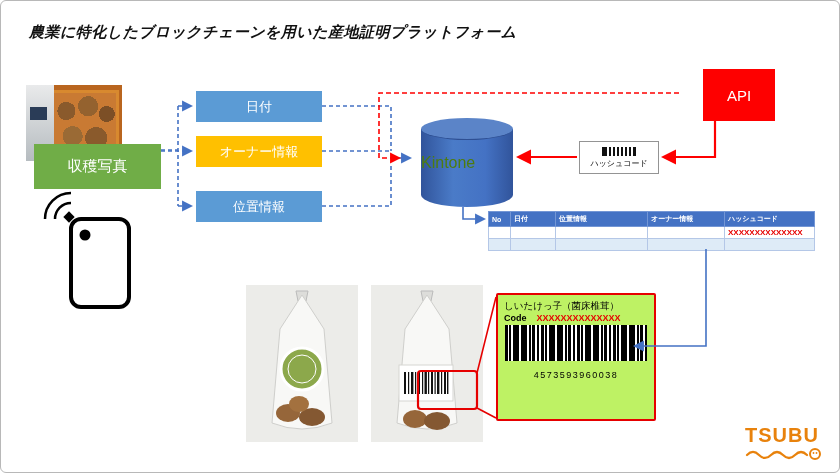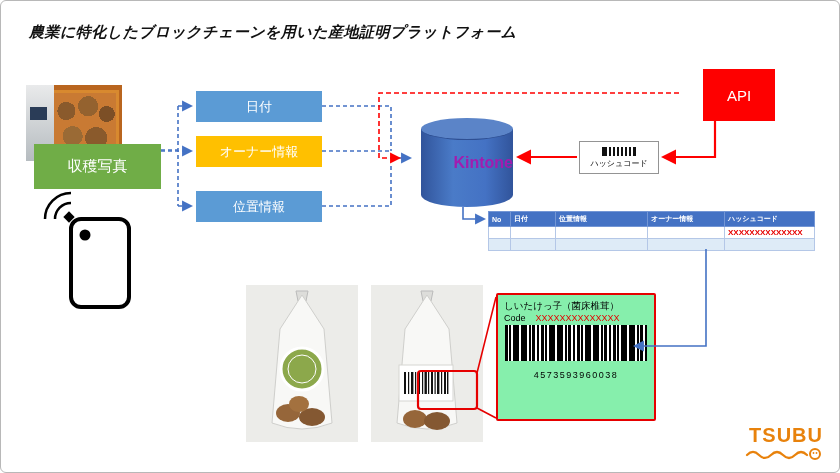--- a/index.html
+++ b/index.html
@@ -34,21 +34,21 @@
         radial-gradient(circle at 68% 75%, #8a5a2c 0 11px, transparent 11px),
         #c97a33; }
 
   
   .cylinder { position:absolute; left:420px; top:117px; width:92px; height:89px; z-index:3; }
   .cyl-body { position:absolute; top:11px; left:0; width:100%; height:78px;
               background:linear-gradient(90deg,#31549B,#4A7BC8 35%,#4472C4 70%,#31549B);
               border-radius:0 0 46px 46px / 0 0 12px 12px; }
   .cyl-top  { position:absolute; top:0; left:0; width:100%; height:22px;
               background:#5B84C8; border-radius:50%; border-bottom:1px solid #2e4f93; }
-  .cyl-label { position:absolute; top:36px; width:100%; text-align:right; color:#a21caf; font-size:16px;font-weight:bold; }
+  .cyl-label { position:absolute; top:36px; width:100%; text-align:left; color:#4d7c0f; font-size:16px; }
 
   
   .hash-box { position:absolute; left:578px; top:140px; width:80px; height:33px;
               background:#fff; border:1px solid #949494; display:flex; flex-direction:column;
               align-items:center; justify-content:center; gap:2px; z-index:3; }
   .hash-icon { width:34px; height:9px;
                background:repeating-linear-gradient(90deg,#111 0 2px,#fff 2px 4px);
                border-left:3px solid #111; border-right:3px solid #111; }
   .hash-label { font-size:8px; color:#000; }
 
@@ -61,40 +61,40 @@
   .data-table tr.r2 td { background:#DEEBF7; }
   .data-table td.hash { color:#E60000; font-weight:bold; font-size:8px; }
 
   
   .pphoto { position:absolute; width:112px; height:157px; z-index:2; }
   .pphoto1 { left:245px; top:284px; }
   .pphoto2 { left:370px; top:284px; }
 
   
   .label-card { position:absolute; left:495px; top:292px; width:160px; height:128px;
-                background:#86efac; border:2.5px solid #E60000; border-radius:2px;
+                background:#bef264; border:2.5px solid #E60000; border-radius:2px;
                 padding:5px 6px 3px; z-index:5; }
   .lc-line { font-size:9.5px; color:#000; line-height:1.3; white-space:nowrap; }
-  .lc-code { display:flex; gap:10px; font-size:9px; font-weight:normal; margin-top:1px; }
+  .lc-code { display:flex; gap:10px; font-size:9px; font-weight:bold; margin-top:1px; }
   .lc-code-val { color:#E60000; }
   .lc-barcode { width:142px; height:36px; margin:2px auto 0; background-color:#fff;
       background-image:
         repeating-linear-gradient(90deg,#000 0 2px,transparent 2px 4px),
         repeating-linear-gradient(90deg,#000 0 3px,transparent 3px 9px); }
   .lc-num { font-size:9px; text-align:center; letter-spacing:1.5px; color:#000; margin-top:9px; }
 
   
   .phone { position:absolute; left:40px; top:190px; z-index:2; }
 
   
   .connectors { position:absolute; left:0; top:0; width:840px; height:473px;
                 pointer-events:none; z-index:6; }
 
   
-  .logo { position:absolute; right:16px; bottom:6px; text-align:right; z-index:4; }
+  .logo { position:absolute; right:16px; bottom:6px; text-align:left; z-index:4; }
   .logo-text { color:#E8820C; font-size:20px; font-weight:bold; letter-spacing:1px; line-height:1; }
 </style>
 </head>
 <body>
 
 <div class="slide">
 
   <div class="title">農業に特化したブロックチェーンを用いた産地証明プラットフォーム</div>
 
   <div class="harvest-photo">

